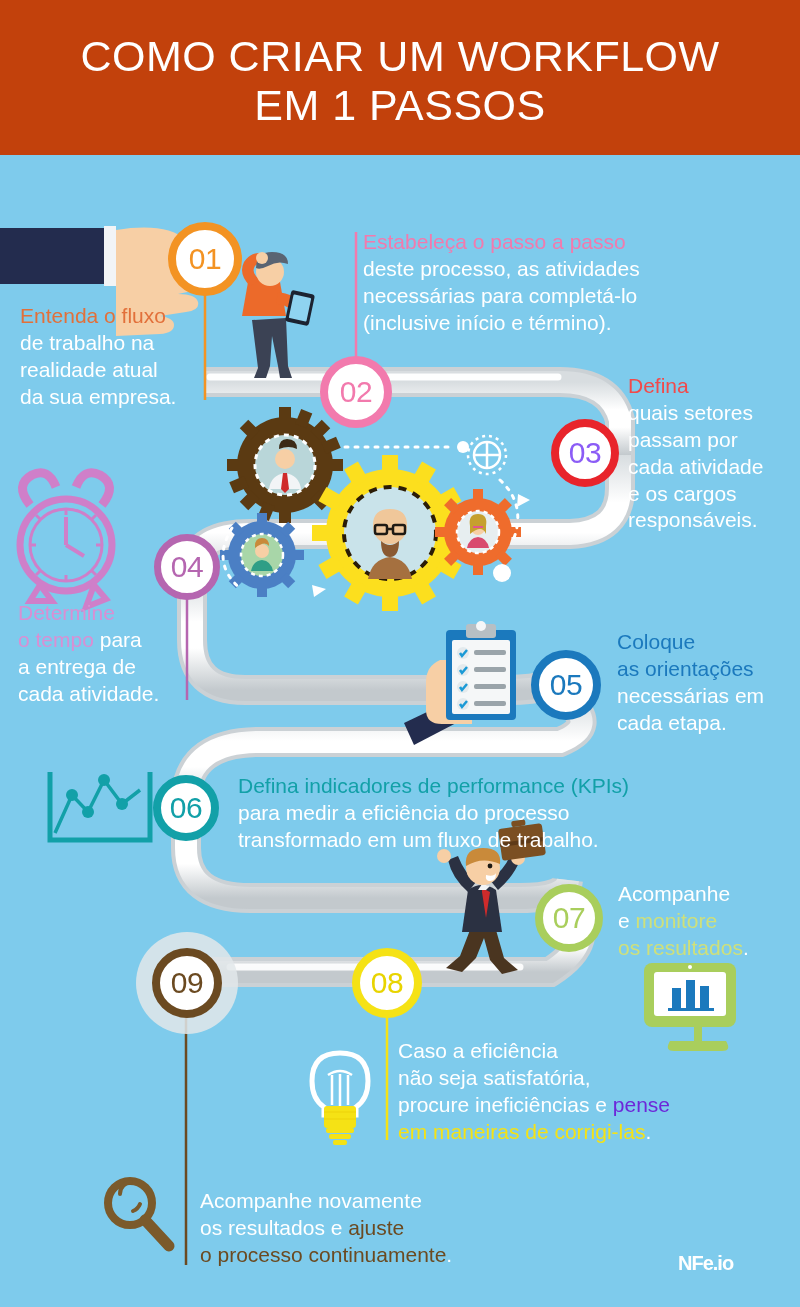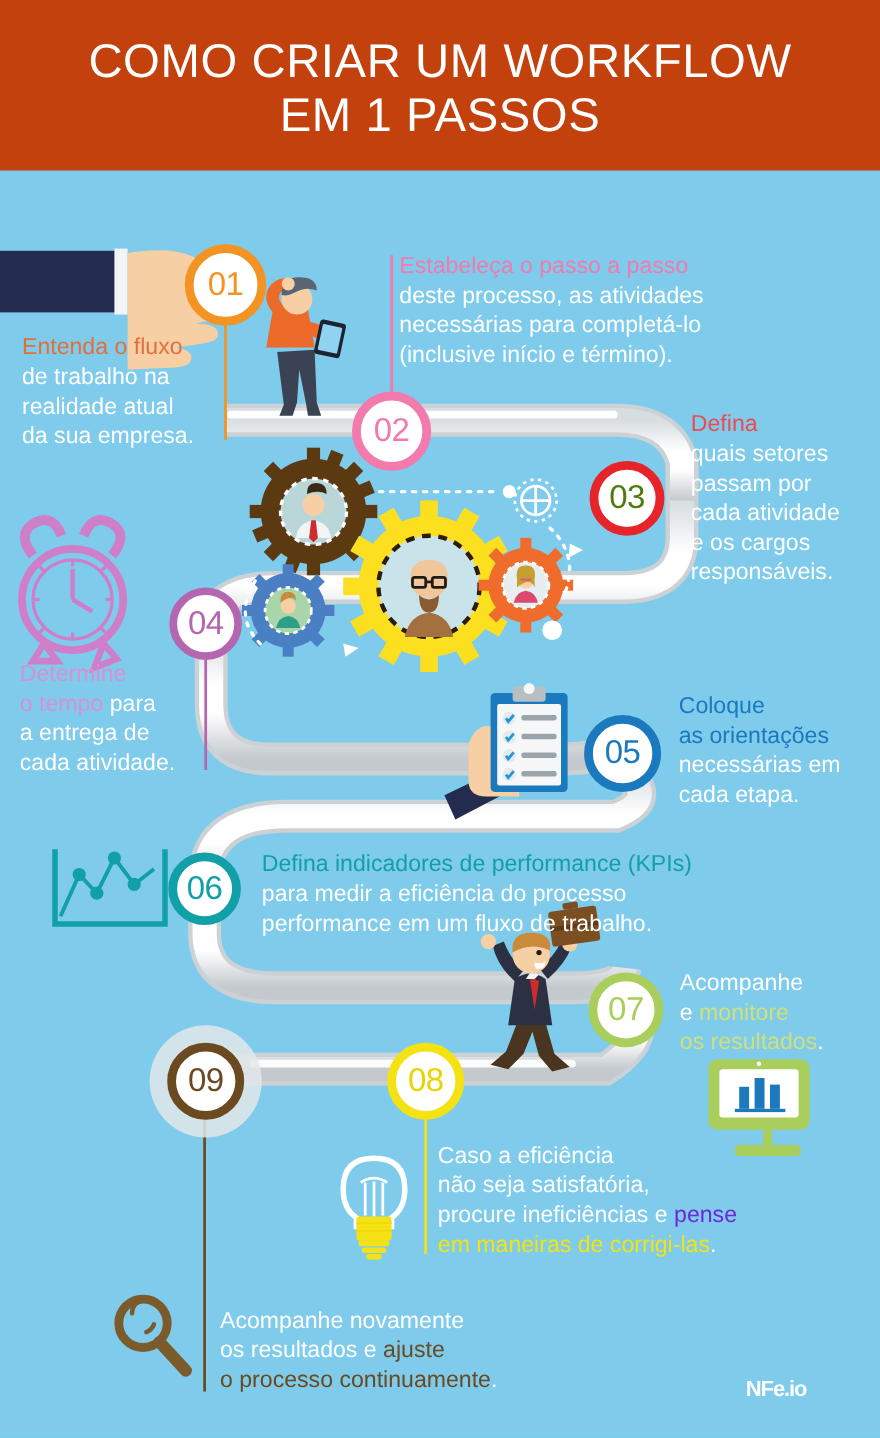--- a/index.html
+++ b/index.html
@@ -330,21 +330,21 @@
   </svg>
 
   <div class="badge" style="left:168px;top:222px;width:74px;height:74px;border:8px solid #f39323;color:#f39323;">
     <span class="num">01</span>
   </div>
 
   <div class="badge" style="left:320px;top:356px;width:72px;height:72px;border:8px solid #f27aad;color:#f27aad;">
     <span class="num">02</span>
   </div>
 
-  <div class="badge" style="left:536px;top:419px;width:68px;height:68px;border:8px solid #e8242b;color:#4d7c0f;">
+  <div class="badge" style="left:551px;top:419px;width:68px;height:68px;border:8px solid #e8242b;color:#8b5cf6;">
     <span class="num">03</span>
   </div>
 
   <div class="badge" style="left:154px;top:534px;width:66px;height:66px;border:7px solid #b566b0;color:#b566b0;">
     <span class="num">04</span>
   </div>
 
   <div class="badge" style="left:531px;top:650px;width:70px;height:70px;border:8px solid #1b79bd;color:#1b79bd;">
     <span class="num">05</span>
   </div>
@@ -399,21 +399,21 @@
   <div class="txt" style="left:617px;top:629px;width:180px;">
     <div style="color:#1b79bd;">Coloque</div>
     <div style="color:#1b79bd;">as orientações</div>
     <div>necessárias em</div>
     <div>cada etapa.</div>
   </div>
 
   <div class="txt" style="left:238px;top:773px;width:420px;">
     <div style="color:#12a0a8;">Defina indicadores de performance (KPIs)</div>
     <div>para medir a eficiência do processo</div>
-    <div>performance em um fluxo de trabalho.</div>
+    <div>transformado em um fluxo de trabalho.</div>
   </div>
 
   <div class="txt" style="left:618px;top:881px;width:180px;">
     <div>Acompanhe</div>
     <div><span>e </span><span style="color:#cfe07a;">monitore</span></div>
     <div><span style="color:#cfe07a;">os resultados</span><span>.</span></div>
   </div>
 
   <div class="txt" style="left:398px;top:1038px;width:400px;">
     <div>Caso a eficiência</div>

